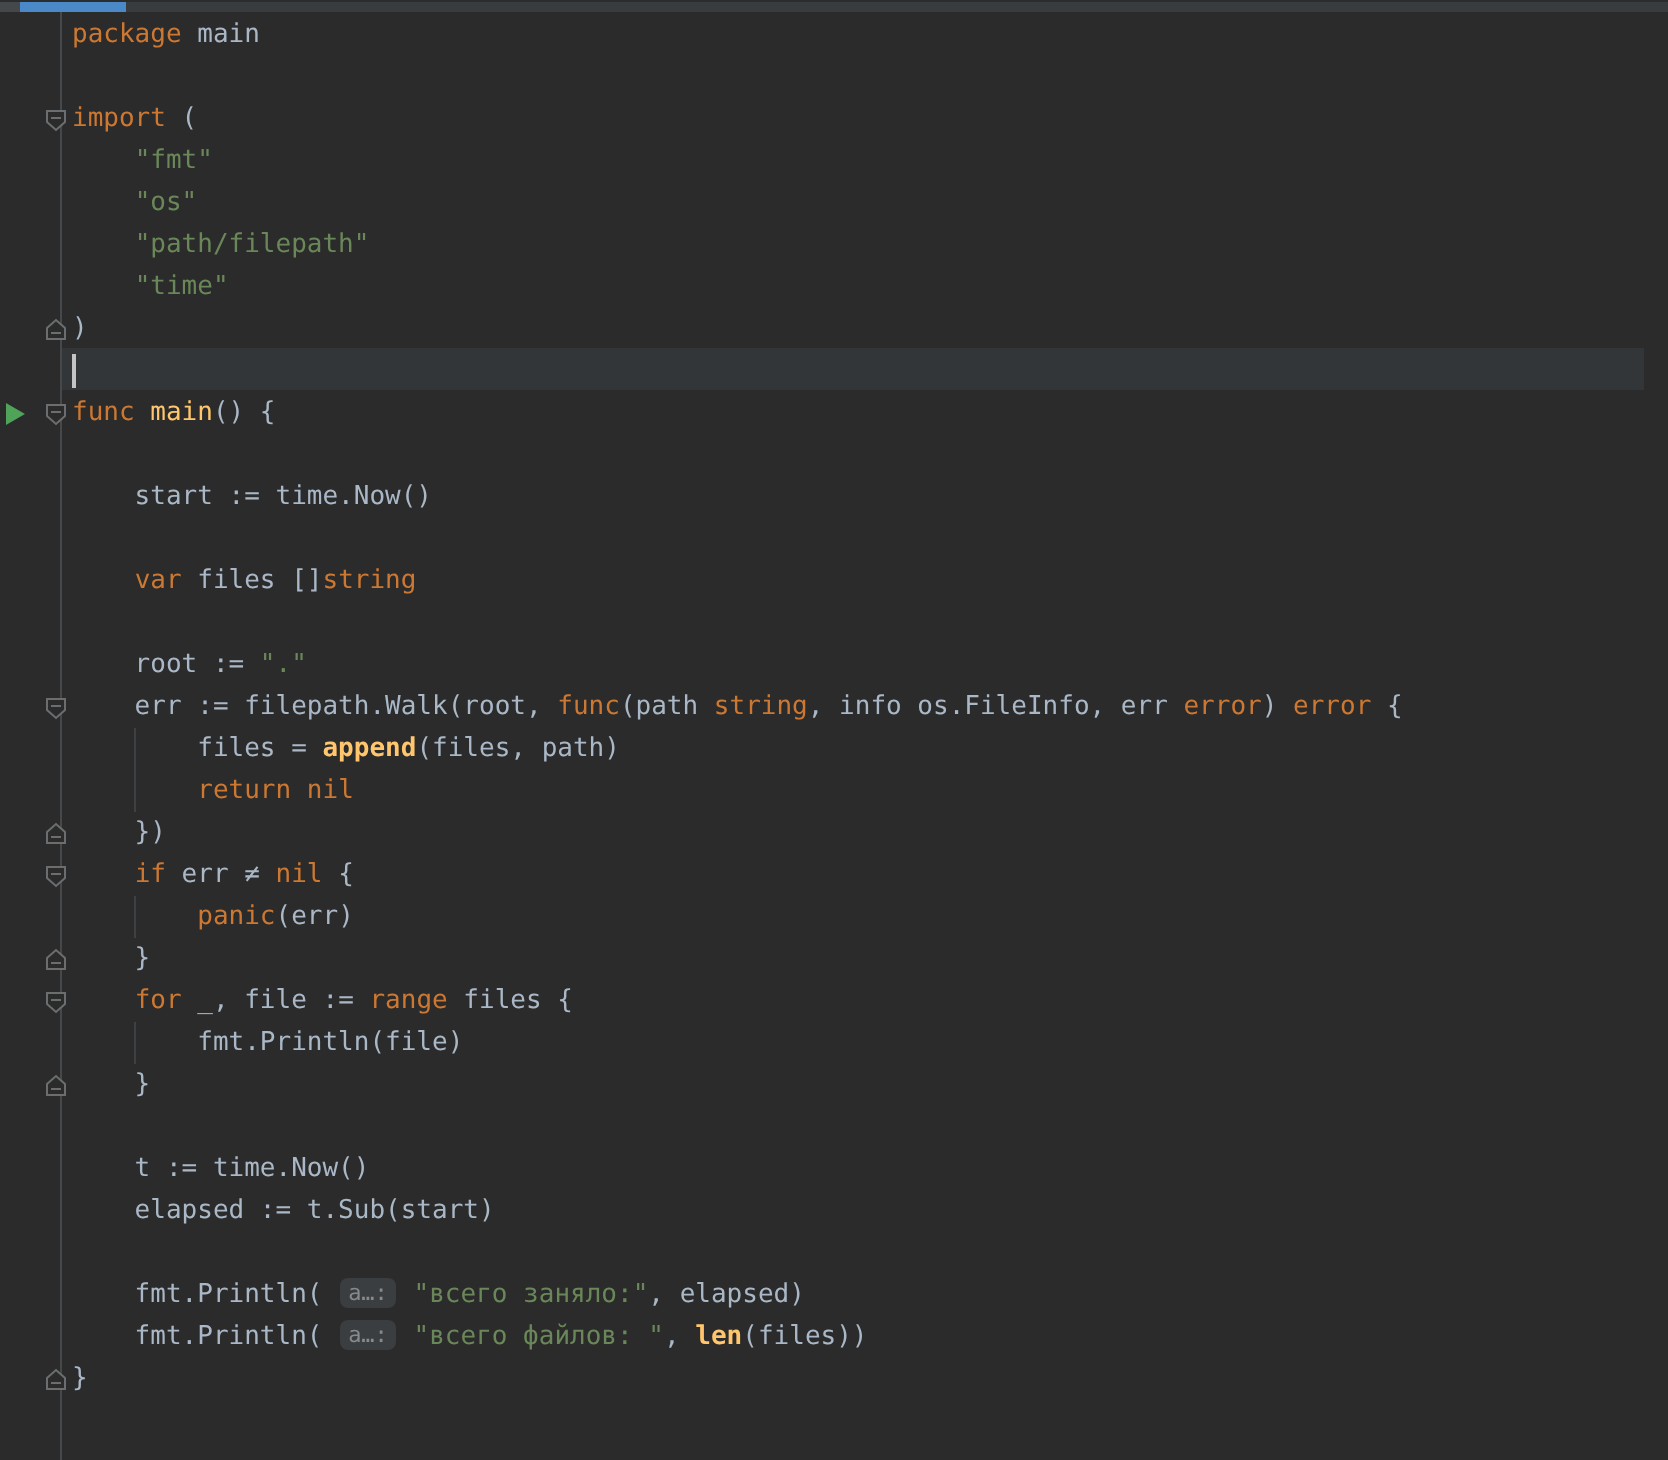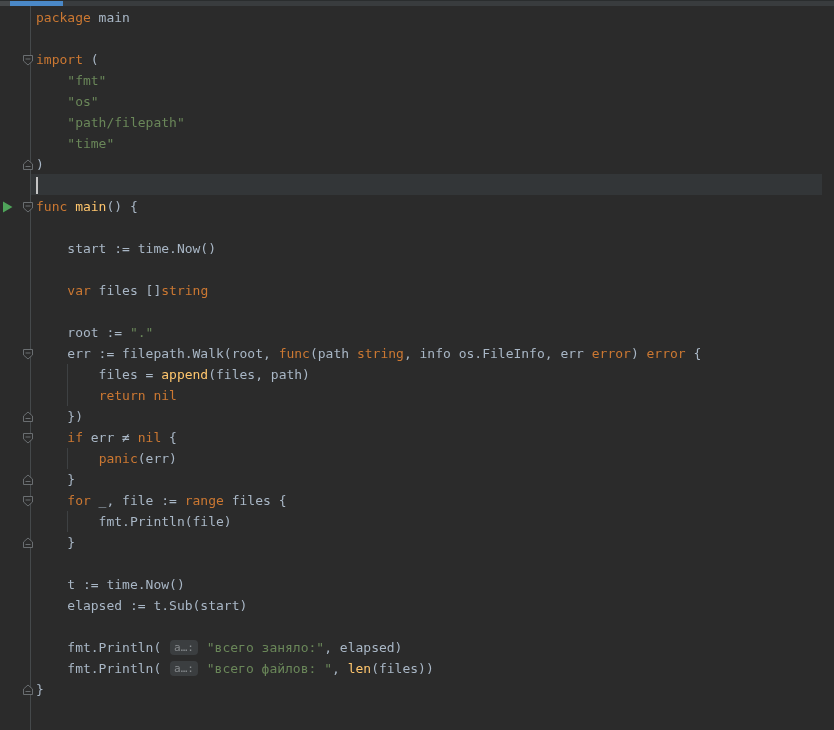--- a/index.html
+++ b/index.html
@@ -10,21 +10,21 @@
   #tabstrip .topline{position:absolute;left:0;top:0;width:834px;height:1px;background:#2a2d2e;}
   #tabstrip .leftseg{position:absolute;left:0;top:1px;width:10px;height:5px;background:#45484a;}
   #tabstrip .underline{position:absolute;left:10px;top:1px;width:53px;height:5px;background:#4a88c7;}
   
   #editor{position:absolute;left:0;top:6px;width:822px;height:724px;}
   #caretline{position:absolute;left:30px;right:0;top:169px;height:21px;background:#333638;}
   #gutterline{position:absolute;left:30px;top:0;width:1px;height:724px;background:#45494b;}
   #code{position:absolute;left:36px;top:1px;white-space:pre;font-size:13px;line-height:21px;color:#a9b7c6;}
   .cl{height:21px;}
   .seg-d{color:#a9b7c6;} .seg-k{color:#cc7832;} .seg-s{color:#6a8759;}
-  .seg-f{color:#ffc66d;} .seg-b{color:#ffc66d;}
+  .seg-f{color:#ffc66d;} .seg-b{color:#ffc66d;font-weight:bold;}
   .inlay{display:inline-block;background:#3b3e40;color:#868a8d;border-radius:4px;
          font-size:11px;line-height:15px;height:15px;padding:0 4px;margin:0 1px;
          vertical-align:1px;}
   .marker{position:absolute;width:12px;height:12px;left:22px;}
   .guide{position:absolute;width:1px;background:#3e4143;}
   #runarrow{position:absolute;left:3px;width:10px;height:12px;}
   #caret{position:absolute;left:36px;width:2px;height:17px;background:#c4c4c4;}
 </style>
 </head>
 <body>

